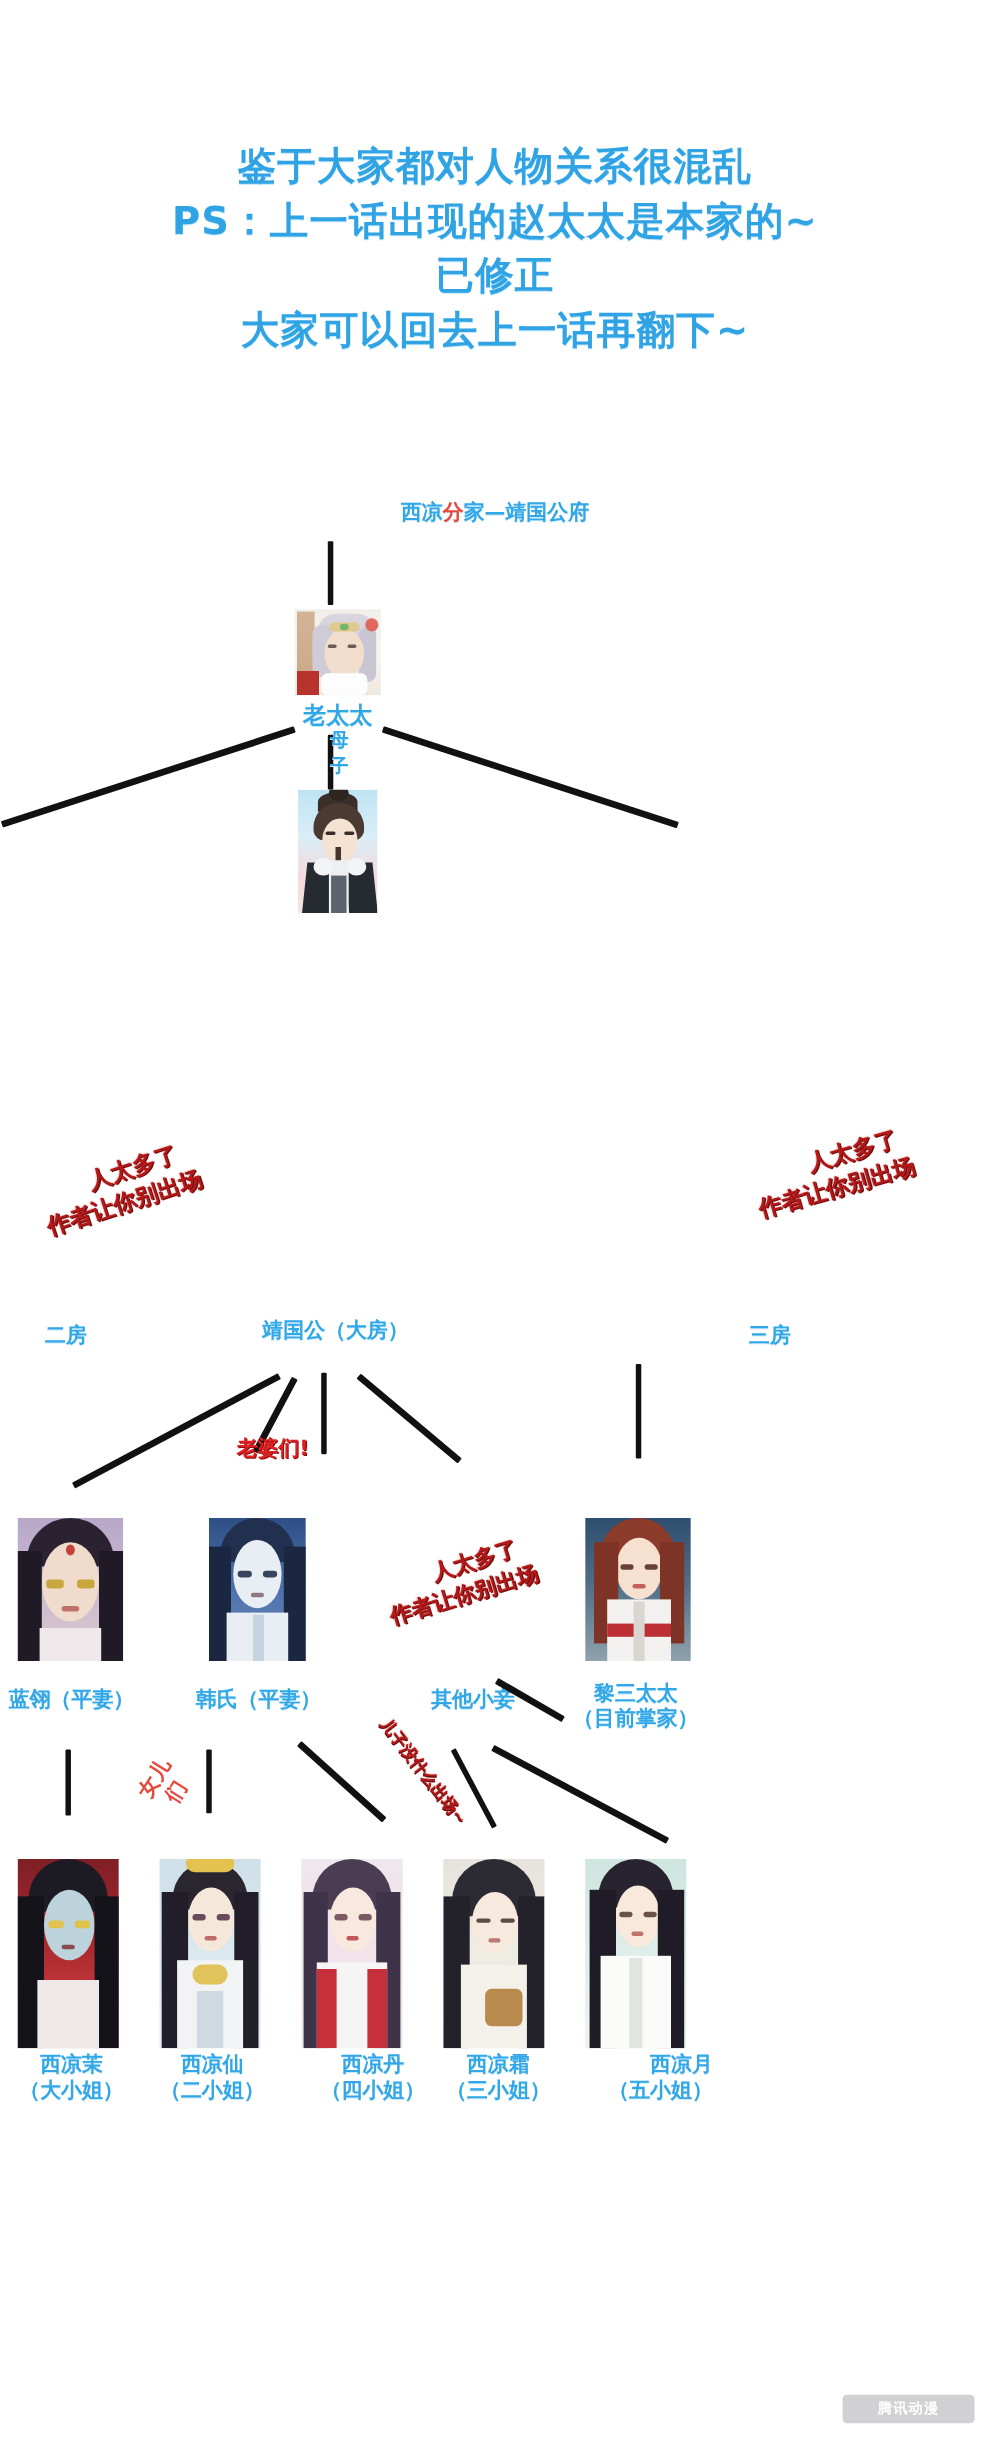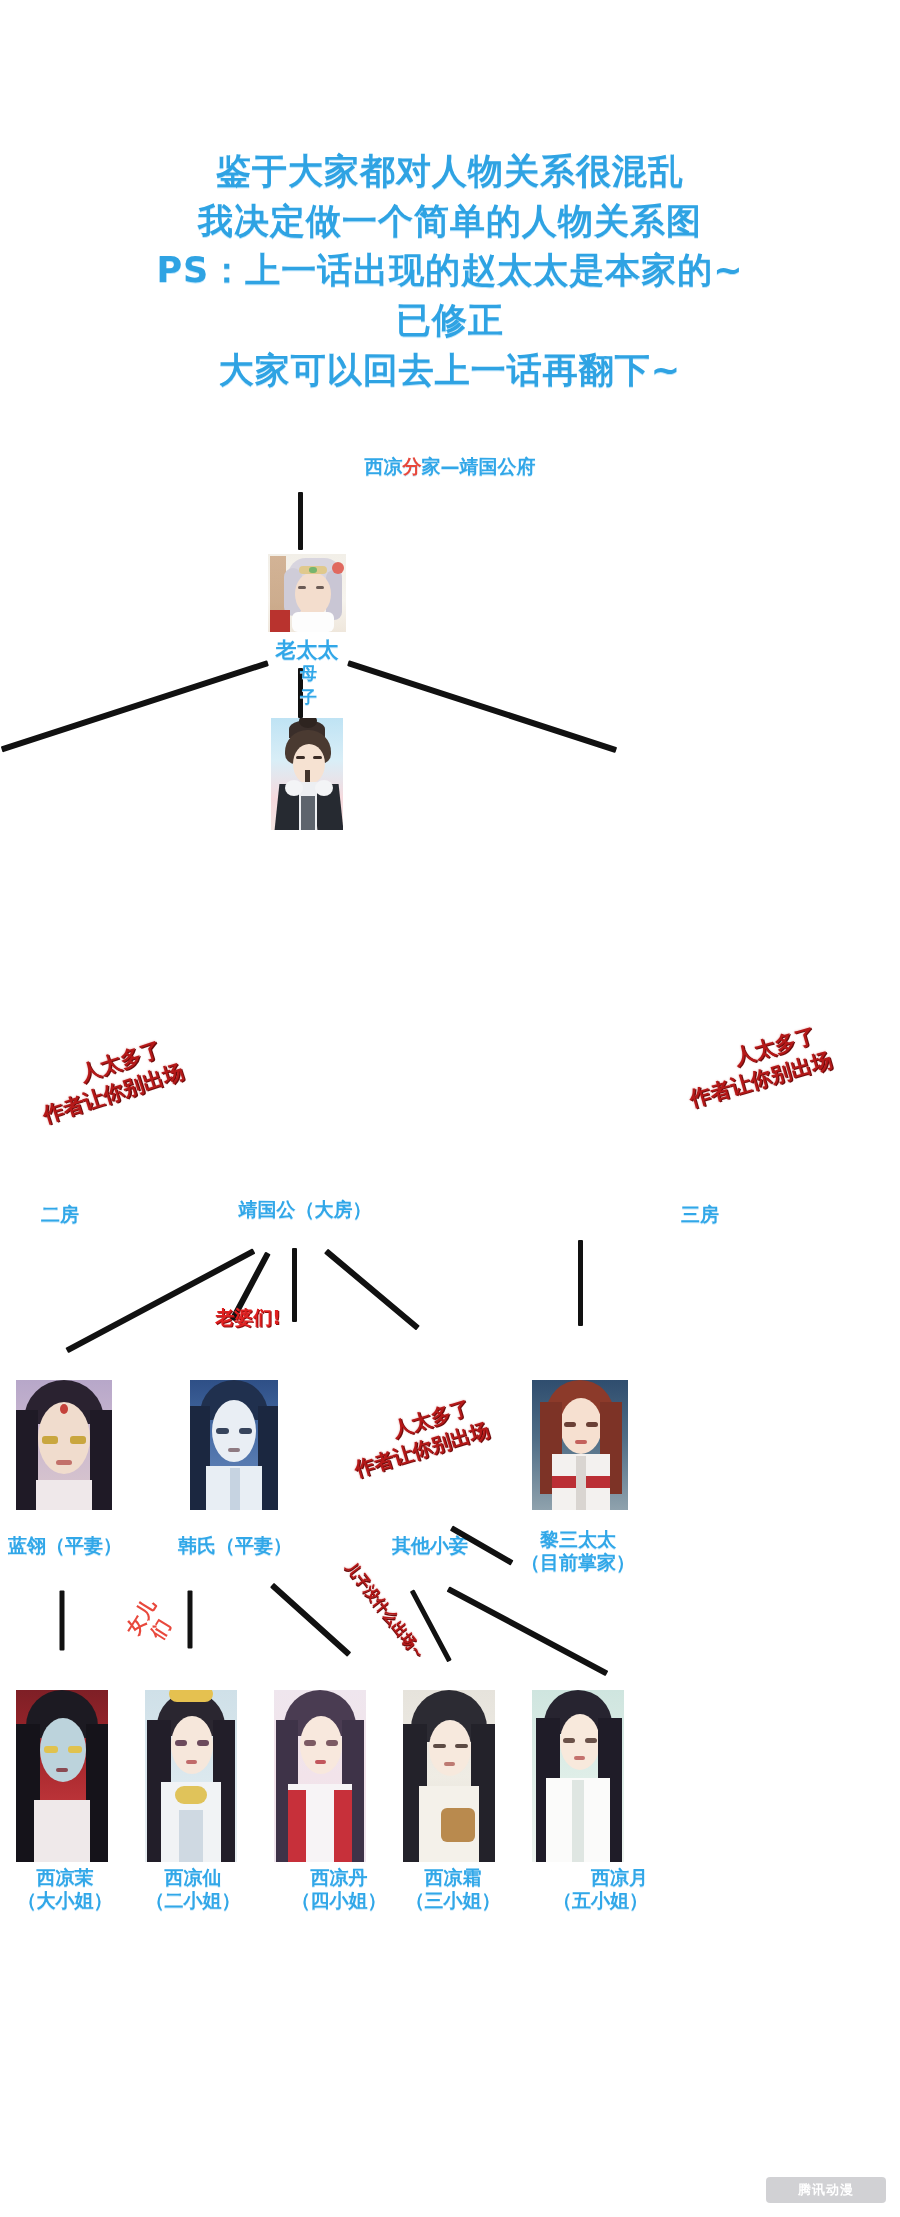--- a/index.html
+++ b/index.html
@@ -8,21 +8,20 @@
     font-family:"DejaVu Sans","Liberation Sans",sans-serif;
   }
   .stage{position:absolute;left:0;top:0;width:900px;height:2217px;}
 
   
   .header{
     position:absolute;left:0;top:128px;width:900px;text-align:center;
     color:#2fa3e3;font-weight:700;line-height:1.42;
     font-size:35px;letter-spacing:1px;
     text-shadow:0 1px 0 #bfe6fb;
-    margin-top:19px;
   }
   .header div{white-space:nowrap;}
 
   
   .lbl{
     position:absolute;color:#31a7e8;font-weight:700;
     text-align:center;line-height:1.22;white-space:nowrap;
     text-shadow:0 1px 0 #cdeafb;
   }
   .lbl.s22{font-size:21px;}
@@ -54,21 +53,20 @@
     justify-content:center;opacity:.95;
   }
 </style>
 </head>
 <body>
 
 <div class="stage">
 
   <div class="header">
     <div>鉴于大家都对人物关系很混乱</div>
-    <div>我决定做一个简单的人物关系图</div>
     <div>PS：上一话出现的赵太太是本家的~</div>
     <div>已修正</div>
     <div>大家可以回去上一话再翻下~</div>
   </div>
 
   <div class="lbl s19" style="left:0;top:455px;width:900px;">
     <span>西凉</span><span class="accent">分</span><span>家—靖国公府</span>
   </div>
 
   <div class="line" style="left:298px;top:492px;width:5px;height:58px;"></div>

